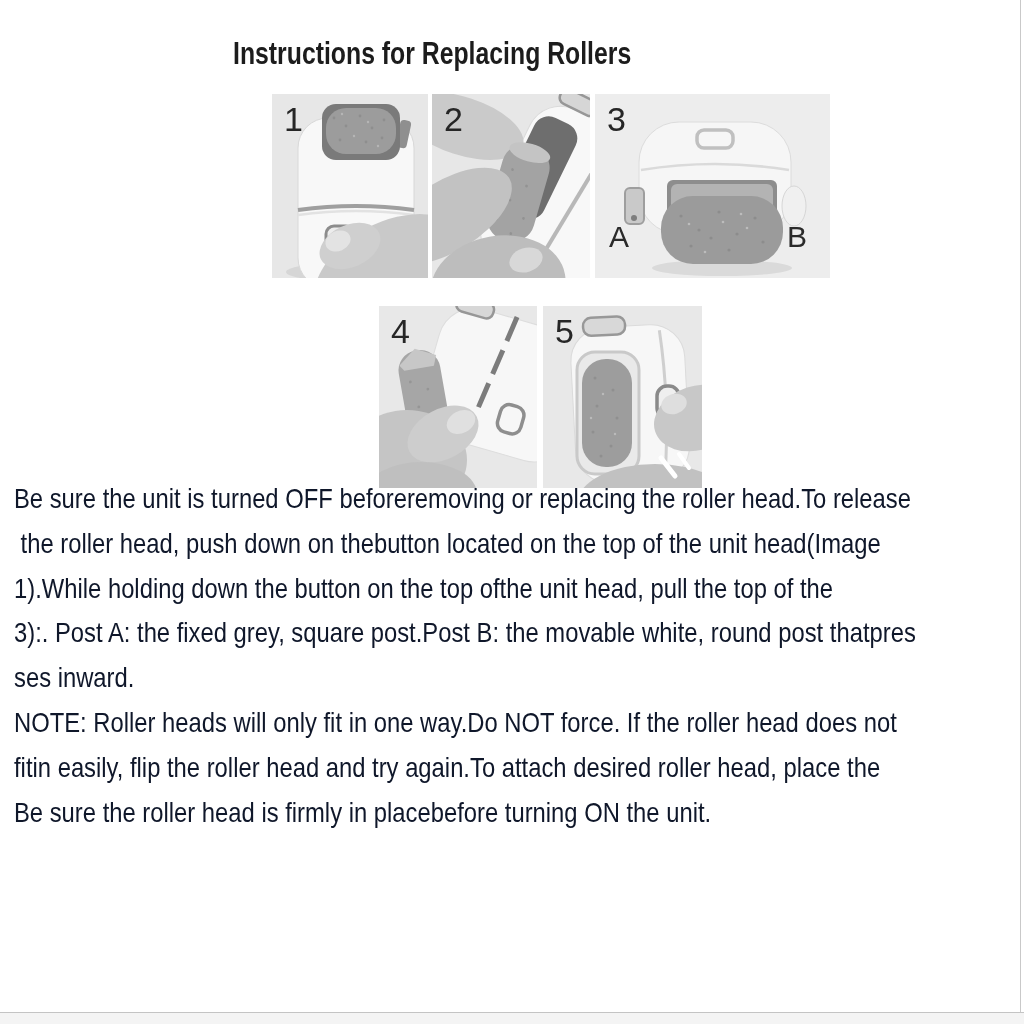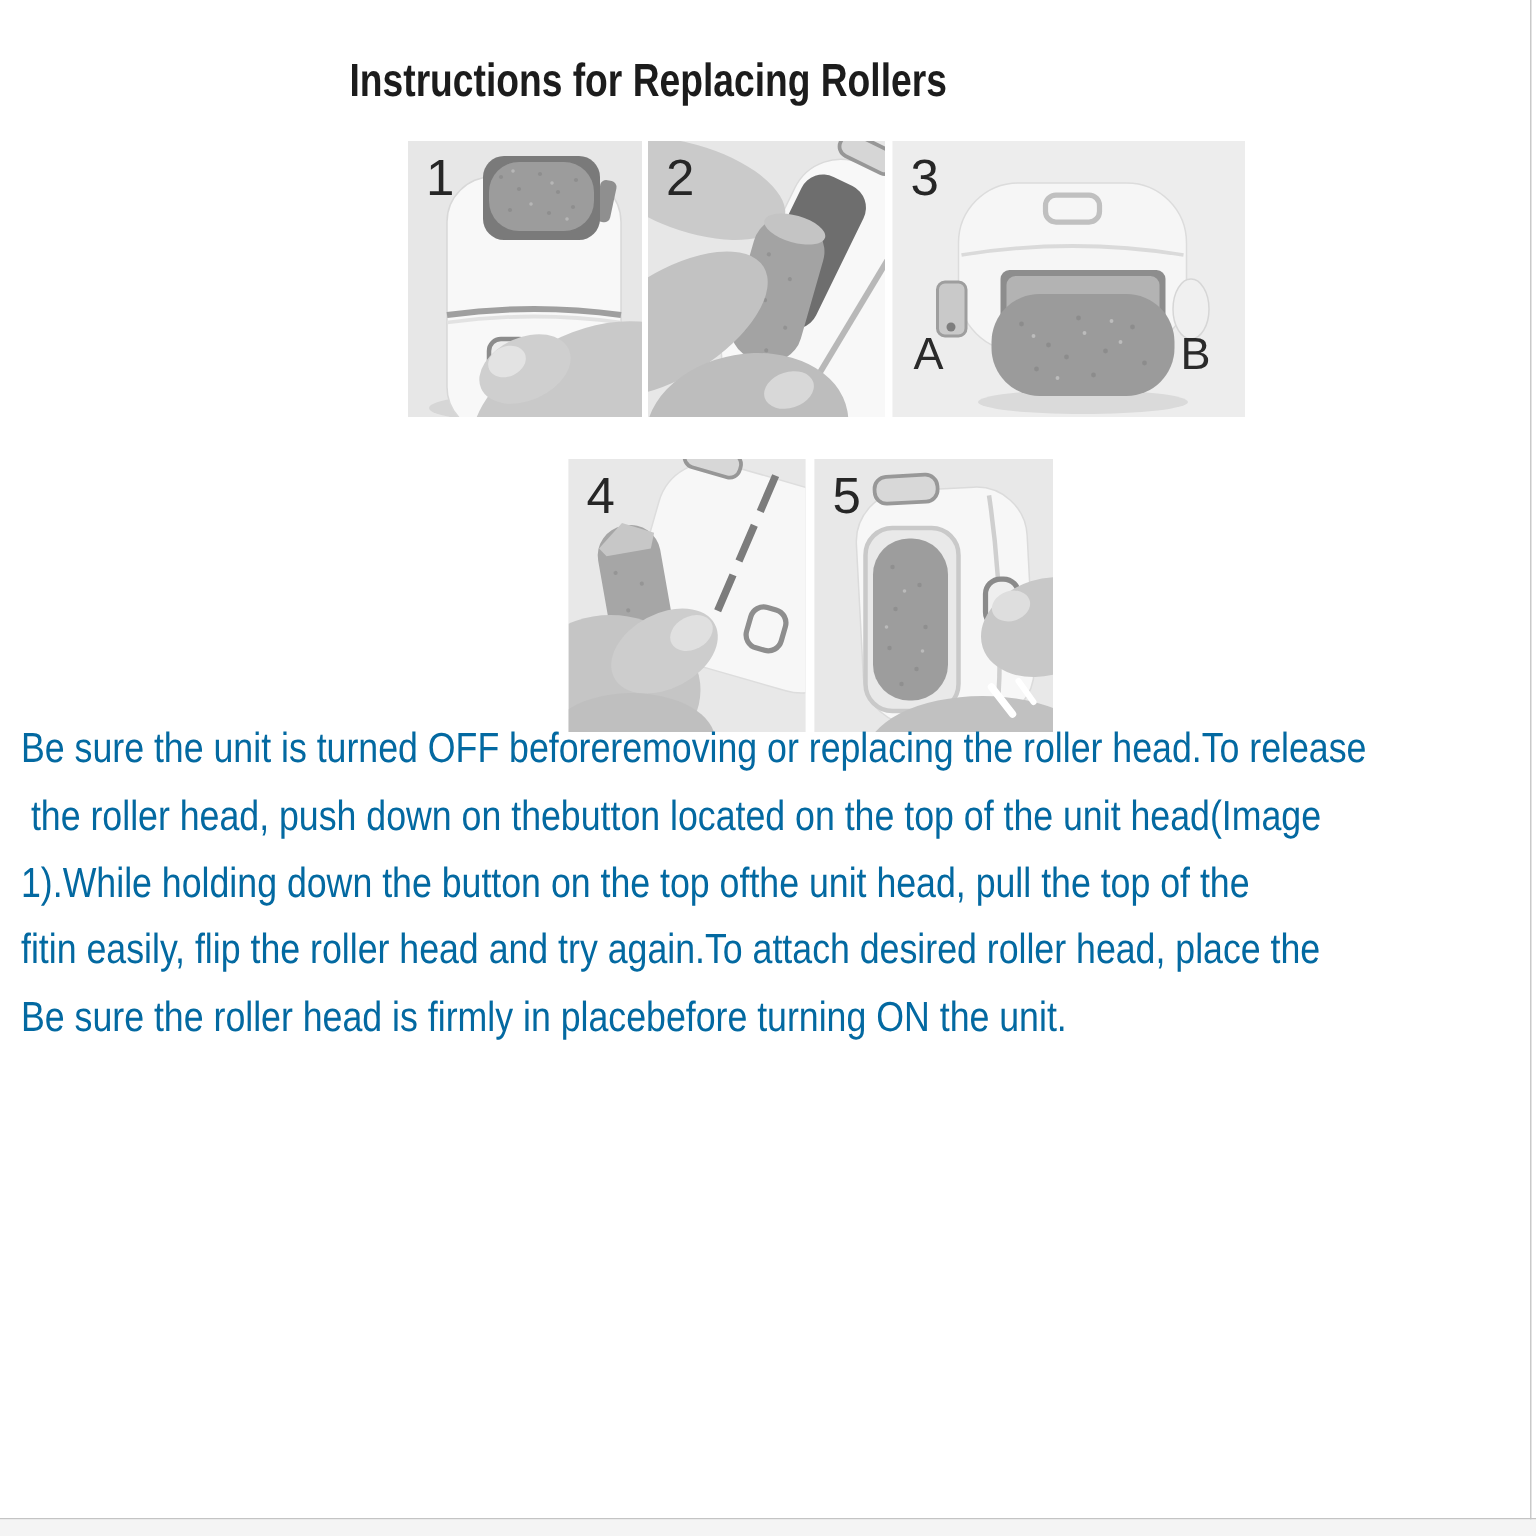--- a/index.html
+++ b/index.html
@@ -15,21 +15,21 @@
   .fig svg{position:absolute;left:0;top:0;display:block;}
   .fig-num{position:absolute;font-size:34px;line-height:34px;color:#262626;font-weight:normal;z-index:3;}
   .post-label{position:absolute;font-size:30px;line-height:30px;color:#2a2a2a;z-index:3;}
   #fig1{left:232px;top:78px;width:156px;height:184px;background:#e7e7e7;}
   #fig2{left:392px;top:78px;width:158px;height:184px;background:#e7e7e7;}
   #fig3{left:555px;top:78px;width:235px;height:184px;background:#ededed;}
   #fig4{left:339px;top:290px;width:158px;height:182px;background:#e8e8e8;}
   #fig5{left:503px;top:290px;width:159px;height:182px;background:#e8e8e8;}
 
   
-  .textblock{position:absolute;left:14px;top:477px;width:1008px;color:#0369a1;}
+  .textblock{position:absolute;left:14px;top:477px;width:1008px;color:#0f172a;}
   .tline{height:44.8px;line-height:44.8px;font-size:28px;white-space:pre;}
   .l-cond{display:inline-block;transform:scaleX(0.85);transform-origin:0 50%;white-space:pre;}
 
   
   .edge-right{position:absolute;left:1020px;top:0;width:1px;height:1024px;background:#c9c9c9;}
   .edge-bottom-line{position:absolute;left:0;top:1012px;width:1024px;height:1px;background:#c4c4c4;}
   .edge-bottom-strip{position:absolute;left:0;top:1013px;width:1024px;height:11px;background:#f4f4f4;}
 </style>
 </head>
 <body>
@@ -198,20 +198,23 @@
       <path d="M118 152 l14 18" stroke="#ffffff" stroke-width="5" stroke-linecap="round"></path>
       <path d="M136 148 l10 14" stroke="#ffffff" stroke-width="4" stroke-linecap="round"></path>
     </svg>
     <span class="fig-num" style="left:12px;top:8px;">5</span>
   </figure>
 
   <div class="textblock">
     <div class="tline"><span class="l-cond">Be sure the unit is turned OFF beforeremoving or replacing the roller head.To release</span></div>
     <div class="tline"><span class="l-cond"> the roller head, push down on thebutton located on the top of the unit head(Image</span></div>
     <div class="tline"><span class="l-cond">1).While holding down the button on the top ofthe unit head, pull the top of the</span></div>
+    <div class="tline"><span class="l-cond">3):. Post A: the fixed grey, square post.Post B: the movable white, round post thatpres</span></div>
+    <div class="tline"><span class="l-cond">ses inward.</span></div>
+    <div class="tline"><span class="l-cond">NOTE: Roller heads will only fit in one way.Do NOT force. If the roller head does not</span></div>
     <div class="tline"><span class="l-cond">fitin easily, flip the roller head and try again.To attach desired roller head, place the</span></div>
     <div class="tline"><span class="l-cond">Be sure the roller head is firmly in placebefore turning ON the unit.</span></div>
   </div>
 
   <div class="edge-right"></div>
   <div class="edge-bottom-line"></div>
   <div class="edge-bottom-strip"></div>
 
 </div>
 

